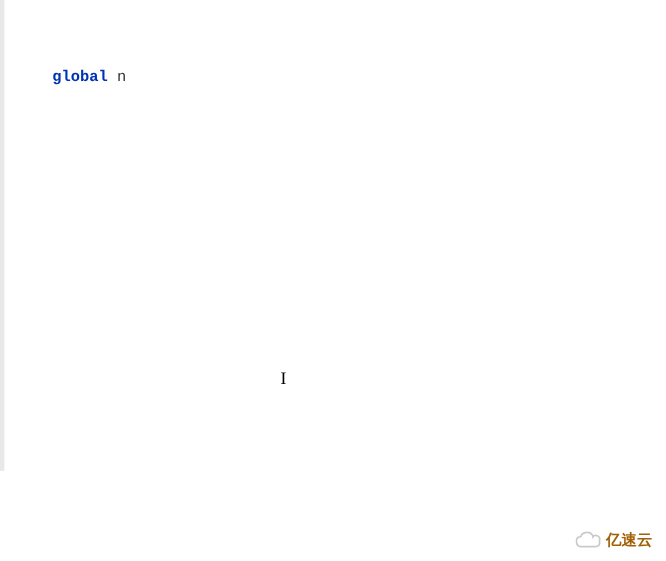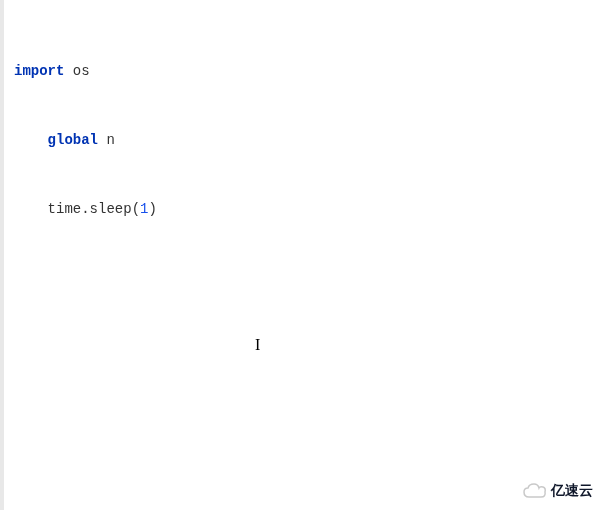--- a/index.html
+++ b/index.html
@@ -30,37 +30,35 @@
   top: 333px;
   font-family: serif;
   font-size: 16px;
   color: #000;
   pointer-events: none;
 }
 .watermark {
   position: absolute;
   right: 12px;
   bottom: 8px;
-  color: #0f172a;
+  color: #a16207;
   font-family: sans-serif;
   font-size: 14px;
   font-weight: bold;
   display: flex;
   align-items: center;
   gap: 4px;
 }
 .watermark svg { flex-shrink: 0; }
 </style>
 </head>
 <body>
 
 <div class="editor">
-  <span class="code-line"><span class="kw">import</span> <span class="name">os</span></span>
   <span class="code-line">    <span class="kw">global</span> <span class="name">n</span></span>
-  <span class="code-line">    <span class="name">time.sleep</span><span class="paren">(</span><span class="num">1</span><span class="paren">)</span></span>
   
   
   
   
   
   
   
   
   
   

